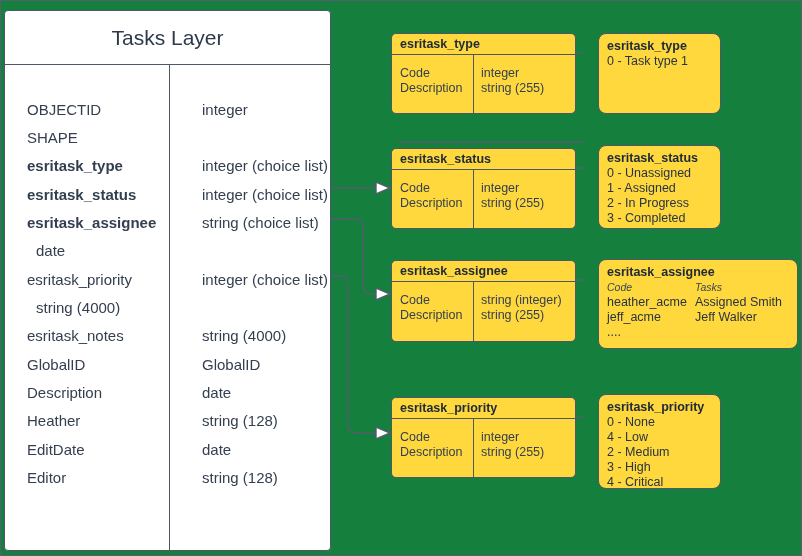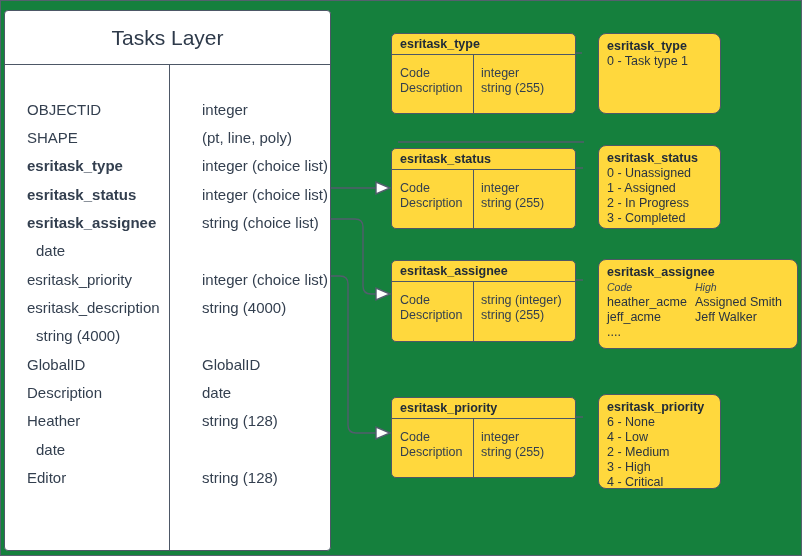--- a/index.html
+++ b/index.html
@@ -46,21 +46,20 @@
   <div class="tasks-table">
     <div class="tasks-title">Tasks Layer</div>
     <div class="col-divider"></div>
     <div class="tasks-rows">
       <div class="trow">
           <span class="fname">OBJECTID</span>
           <span class="ftype">integer</span>
         </div>
       <div class="trow">
           <span class="fname">SHAPE</span>
-          <span class="ftype">(pt, line, poly)</span>
         </div>
       <div class="trow">
           <span class="fname bold">esritask_type</span>
           <span class="ftype">integer (choice list)</span>
         </div>
       <div class="trow">
           <span class="fname bold">esritask_status</span>
           <span class="ftype">integer (choice list)</span>
         </div>
       <div class="trow">
@@ -68,39 +67,40 @@
           <span class="ftype">string (choice list)</span>
         </div>
       <div class="trow">
           <span class="ftype">date</span>
         </div>
       <div class="trow">
           <span class="fname">esritask_priority</span>
           <span class="ftype">integer (choice list)</span>
         </div>
       <div class="trow">
-          <span class="fname">esritask_description</span>
           <span class="ftype">string (4000)</span>
         </div>
       <div class="trow">
+          <span class="fname">esritask_notes</span>
           <span class="ftype">string (4000)</span>
         </div>
       <div class="trow">
           <span class="fname">GlobalID</span>
           <span class="ftype">GlobalID</span>
         </div>
       <div class="trow">
           <span class="fname">Description</span>
           <span class="ftype">date</span>
         </div>
       <div class="trow">
           <span class="fname">Heather</span>
           <span class="ftype">string (128)</span>
         </div>
       <div class="trow">
+          <span class="fname">EditDate</span>
           <span class="ftype">date</span>
         </div>
       <div class="trow">
           <span class="fname">Editor</span>
           <span class="ftype">string (128)</span>
         </div>
     </div>
   </div>
 
   <div class="schema-box" style="top:32px;height:81px;">
@@ -169,32 +169,32 @@
     <div>0 - Unassigned</div>
     <div>1 - Assigned</div>
     <div>2 - In Progress</div>
     <div>3 - Completed</div>
   </div>
 
   <div class="legend-box legend-assignee" style="top:258px;height:90px;">
     <div class="legend-title">esritask_assignee</div>
     <div class="assignee-grid">
       <span class="hdr">Code</span>
-      <span class="hdr">High</span>
+      <span class="hdr">Tasks</span>
       <span>heather_acme</span>
       <span>Assigned Smith</span>
       <span>jeff_acme</span>
       <span>Jeff Walker</span>
     </div>
     <div>....</div>
   </div>
 
   <div class="legend-box" style="top:393px;height:95px;">
     <div class="legend-title">esritask_priority</div>
-    <div>6 - None</div>
+    <div>0 - None</div>
     <div>4 - Low</div>
     <div>2 - Medium</div>
     <div>3 - High</div>
     <div>4 - Critical</div>
   </div>
 
   <svg class="wires" width="802" height="556" viewBox="0 0 802 556">
     <g stroke="#525d6d" stroke-width="1.4" fill="none">
 
       <path d="M330,187 L375,187"></path>

